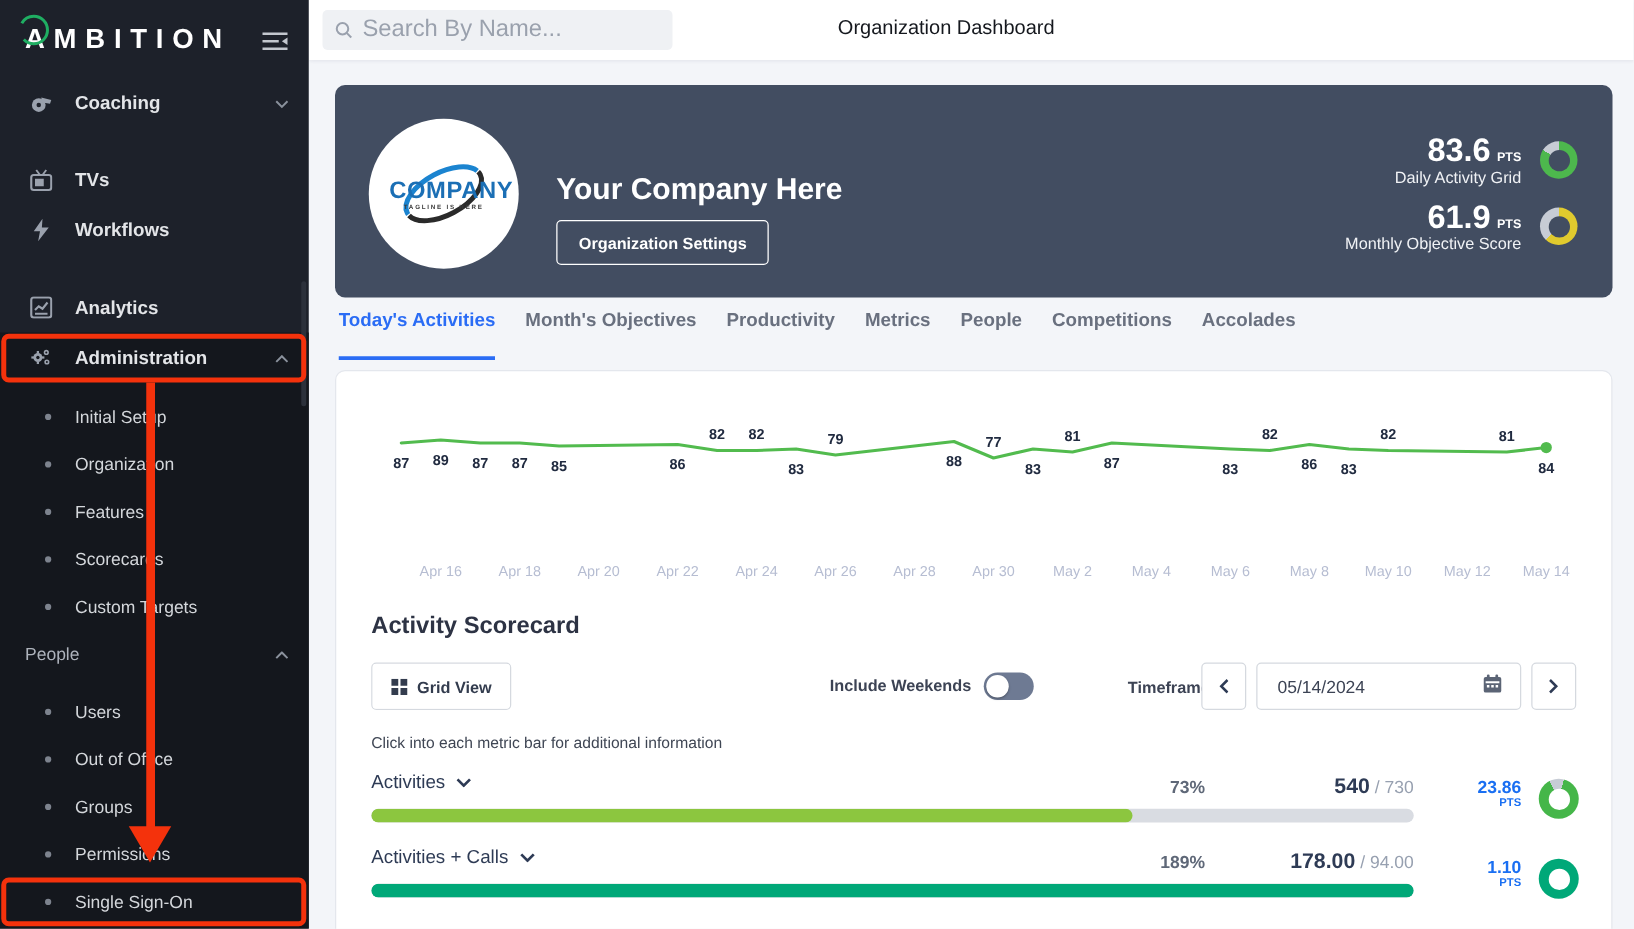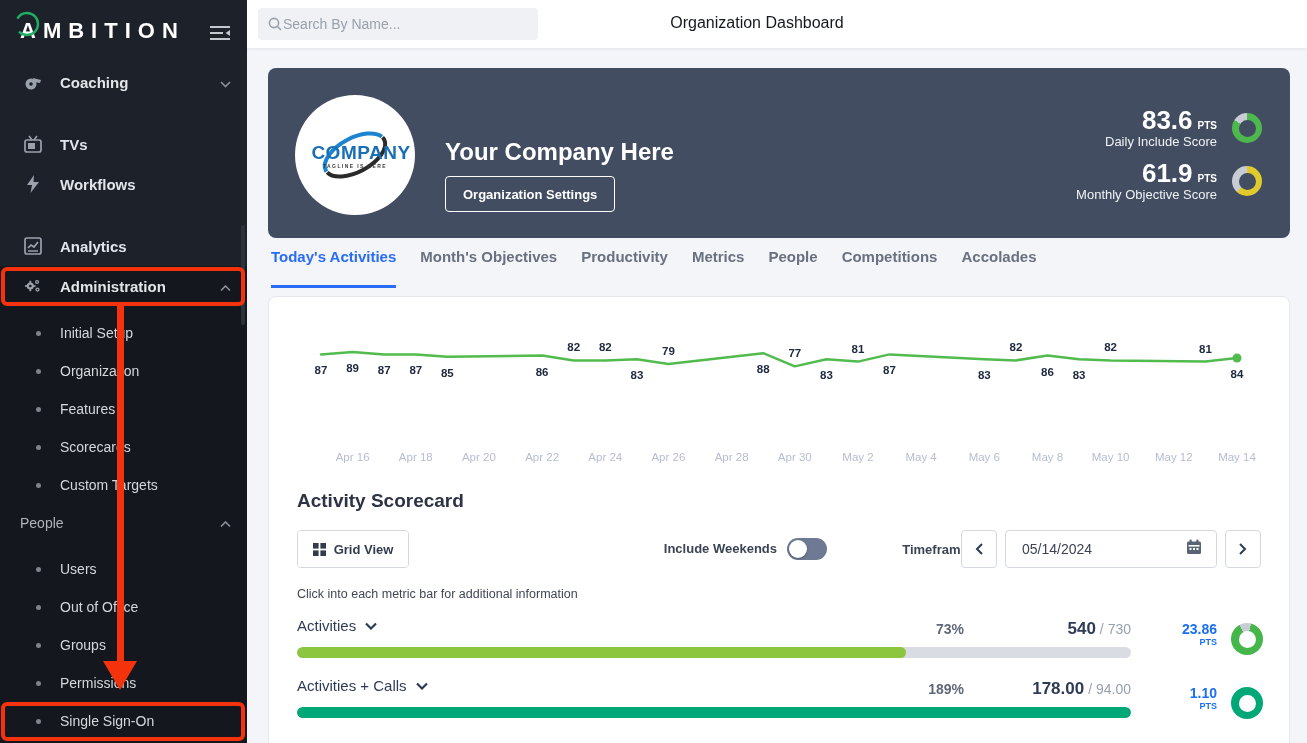--- a/index.html
+++ b/index.html
@@ -21,21 +21,21 @@
   .sb-sub{position:absolute;left:0;width:247px;height:22px;display:flex;align-items:center;color:#d4d7db;font-size:14px;cursor:pointer}
   .sb-sub .dot{width:5px;height:5px;border-radius:50%;background:#7d838e;margin-left:36px;margin-right:19px;flex:none}
   .sb-people{position:absolute;left:0;width:247px;height:22px;display:flex;align-items:center;color:#aeb3bc;font-size:14px;cursor:pointer}
   .sb-people span{margin-left:20px}
   .sb-people .chev{position:absolute;right:16px}
   .sb-scroll{position:absolute;right:2px;top:225px;width:4px;height:100px;border-radius:2px;background:#2c313b}
 
   
   .topbar{position:absolute;left:247px;top:0;width:1060px;height:48px;background:#fff;box-shadow:0 1px 3px rgba(20,30,60,.08);z-index:4}
   .searchbox{position:absolute;left:11px;top:8px;width:280px;height:32px;background:#eff1f4;border-radius:4px;display:flex;align-items:center;padding:0 10px}
-  .searchbox input{border:none;background:transparent;outline:none;font-family:"Liberation Sans",sans-serif;font-size:14px;color:#3c4354;margin-left:1px;width:230px}
+  .searchbox input{border:none;background:transparent;outline:none;font-family:"Liberation Sans",sans-serif;font-size:19px;color:#3c4354;margin-left:8px;width:230px}
   .searchbox input::placeholder{color:#9aa1ad}
   .page-title{position:absolute;left:0;top:14px;width:1020px;text-align:center;font-size:16px;font-weight:500;color:#15181e}
 
   
   .main{position:absolute;left:247px;top:48px;width:1060px;height:695px}
 
   .dark-card{position:absolute;left:21px;top:20px;width:1022px;height:170px;background:#424d61;border-radius:8px;color:#fff}
   .logo-circle{position:absolute;left:27px;top:27px;width:120px;height:120px;border-radius:50%;background:#fff;overflow:hidden}
   .logo-circle svg{position:absolute;left:0;top:0}
   .logo-word{position:absolute;left:0;top:47px;width:132px;text-align:center;font-size:19px;font-weight:700;color:#1b6fb5;letter-spacing:.5px}
@@ -265,21 +265,21 @@
           </svg>
         <div class="logo-word">COMPANY</div>
         <div class="logo-tag">TAGLINE IS HERE</div>
       </div>
       <div class="company-name">Your Company Here</div>
       <button class="org-settings-btn">Organization Settings</button>
 
       <div class="score-row" style="top:38px">
         <div class="score-txt">
           <div><span class="score-val">83.6</span><span class="score-unit">PTS</span></div>
-          <div class="score-label">Daily Include Score</div>
+          <div class="score-label">Daily Activity Grid</div>
         </div>
         <span class="ring ring30" style="--hole: #424d61; background: conic-gradient(rgb(77, 184, 77) 0deg, rgb(77, 184, 77) 84%, rgb(199, 204, 213) 84%, rgb(199, 204, 213) 100%);"></span>
       </div>
       <div class="score-row" style="top:91px">
         <div class="score-txt">
           <div><span class="score-val">61.9</span><span class="score-unit">PTS</span></div>
           <div class="score-label">Monthly Objective Score</div>
         </div>
         <span class="ring ring30" style="--hole: #424d61; background: conic-gradient(rgb(224, 202, 46) 0deg, rgb(224, 202, 46) 62%, rgb(199, 204, 213) 62%, rgb(199, 204, 213) 100%);"></span>
       </div>

